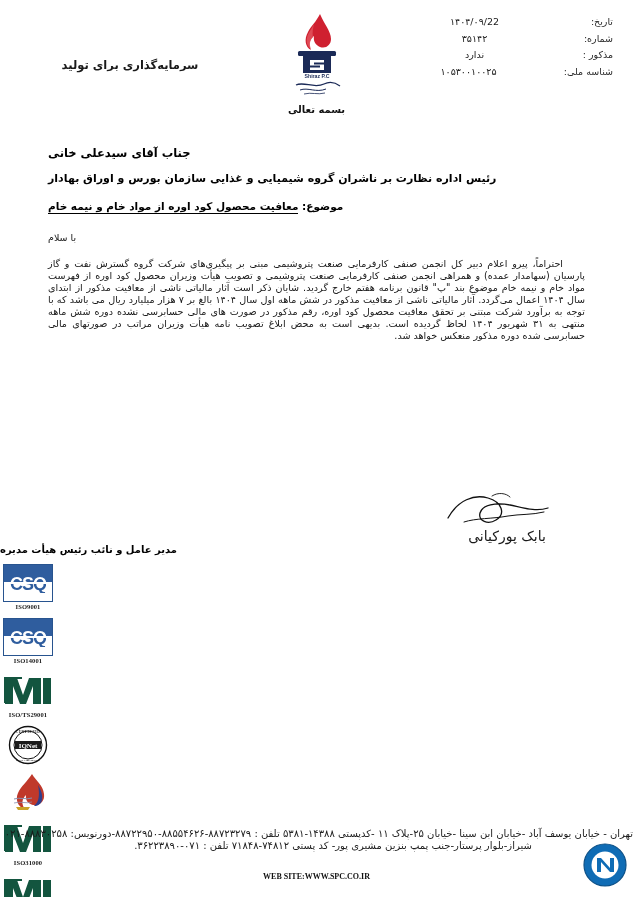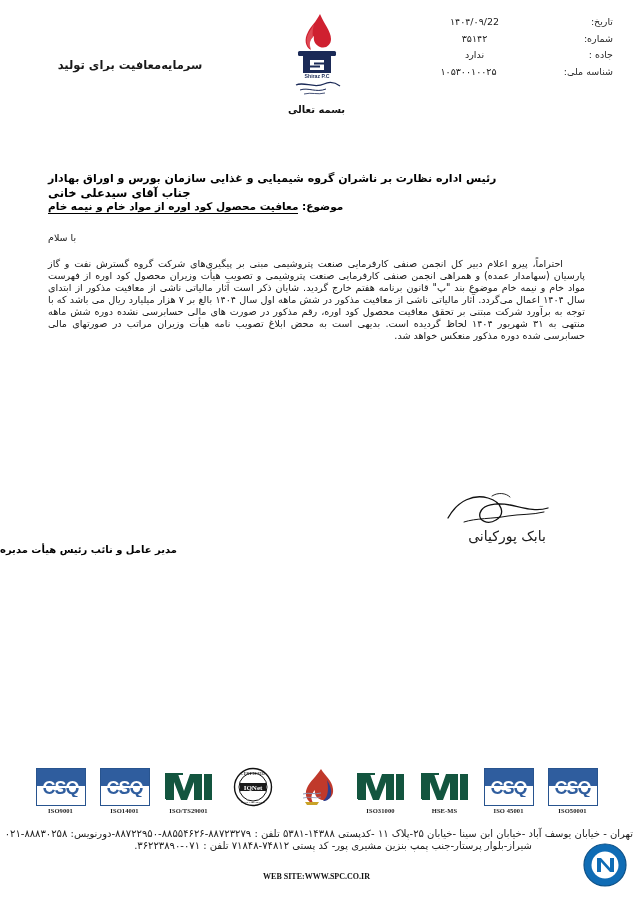--- a/index.html
+++ b/index.html
@@ -104,21 +104,20 @@
   .addressee {
     position: absolute;
     top: 146px;
     right: 0;
     width: 585px;
     text-align: left;
     direction: rtl;
     font-size: 11.5px;
     font-weight: bold;
     color: #000000;
-    margin-top: 40px;
   }
   .addressee-role {
     position: absolute;
     top: 172px;
     right: 0;
     width: 585px;
     text-align: left;
     direction: rtl;
     font-size: 11px;
     font-weight: bold;
@@ -204,21 +203,21 @@
   }
 
   
   .certs {
     position: absolute;
     top: 768px;
     left: 0;
     width: 633px;
     height: 56px;
     display: flex;
-    flex-direction: row;
+    flex-direction: column;
     justify-content: center;
     align-items: flex-start;
     gap: 8px;
     direction: ltr;
   }
   .cert {
     width: 56px;
     text-align: center;
   }
   .cert-mark {
@@ -294,21 +293,21 @@
     height: 44px;
   }
 </style>
 </head>
 <body>
 
 <div id="page">
 
   <div class="header">
 
-    <div class="slogan">سرمایه‌معافیت برای تولید</div>
+    <div class="slogan">سرمایه‌گذاری برای تولید</div>
 
     <div class="logo-wrap">
       <svg class="logo-svg" width="66" height="88" viewBox="0 0 66 88" xmlns="http://www.w3.org/2000/svg">
 
         <path d="M36 4 C32 12 27 16 24 22 C20 29 21 37 27 40 C24 34 26 29 30 26 C29 32 32 35 36 37 C42 39 47 35 47 29 C47 21 40 14 36 4 Z" fill="#cf2030"></path>
         <path d="M30 14 C27 20 24 23 23 28 C22 33 24 37 27 39 C25 34 26 30 29 27 C28 23 29 18 30 14 Z" fill="#e2525c" opacity="0.85"></path>
 
         <rect x="14" y="41" width="38" height="5" rx="1.5" fill="#1b2a57"></rect>
 
         <rect x="19" y="46" width="28" height="17" fill="#1b2a57"></rect>
@@ -326,21 +325,21 @@
     <div class="meta-block">
       <div class="meta-row">
         <span class="meta-label">تاریخ:</span>
         <span class="meta-value">۱۴۰۴/۰۹/22</span>
       </div>
       <div class="meta-row">
         <span class="meta-label">شماره:</span>
         <span class="meta-value">۳۵۱۴۲</span>
       </div>
       <div class="meta-row">
-        <span class="meta-label">جاده :</span>
+        <span class="meta-label">مذکور :</span>
         <span class="meta-value">ندارد</span>
       </div>
       <div class="meta-row wide">
         <span class="meta-label">شناسه ملی:</span>
         <span class="meta-value">۱۰۵۳۰۰۱۰۰۲۵</span>
       </div>
     </div>
   </div>
 
   <div class="basmala">بسمه تعالی</div>

